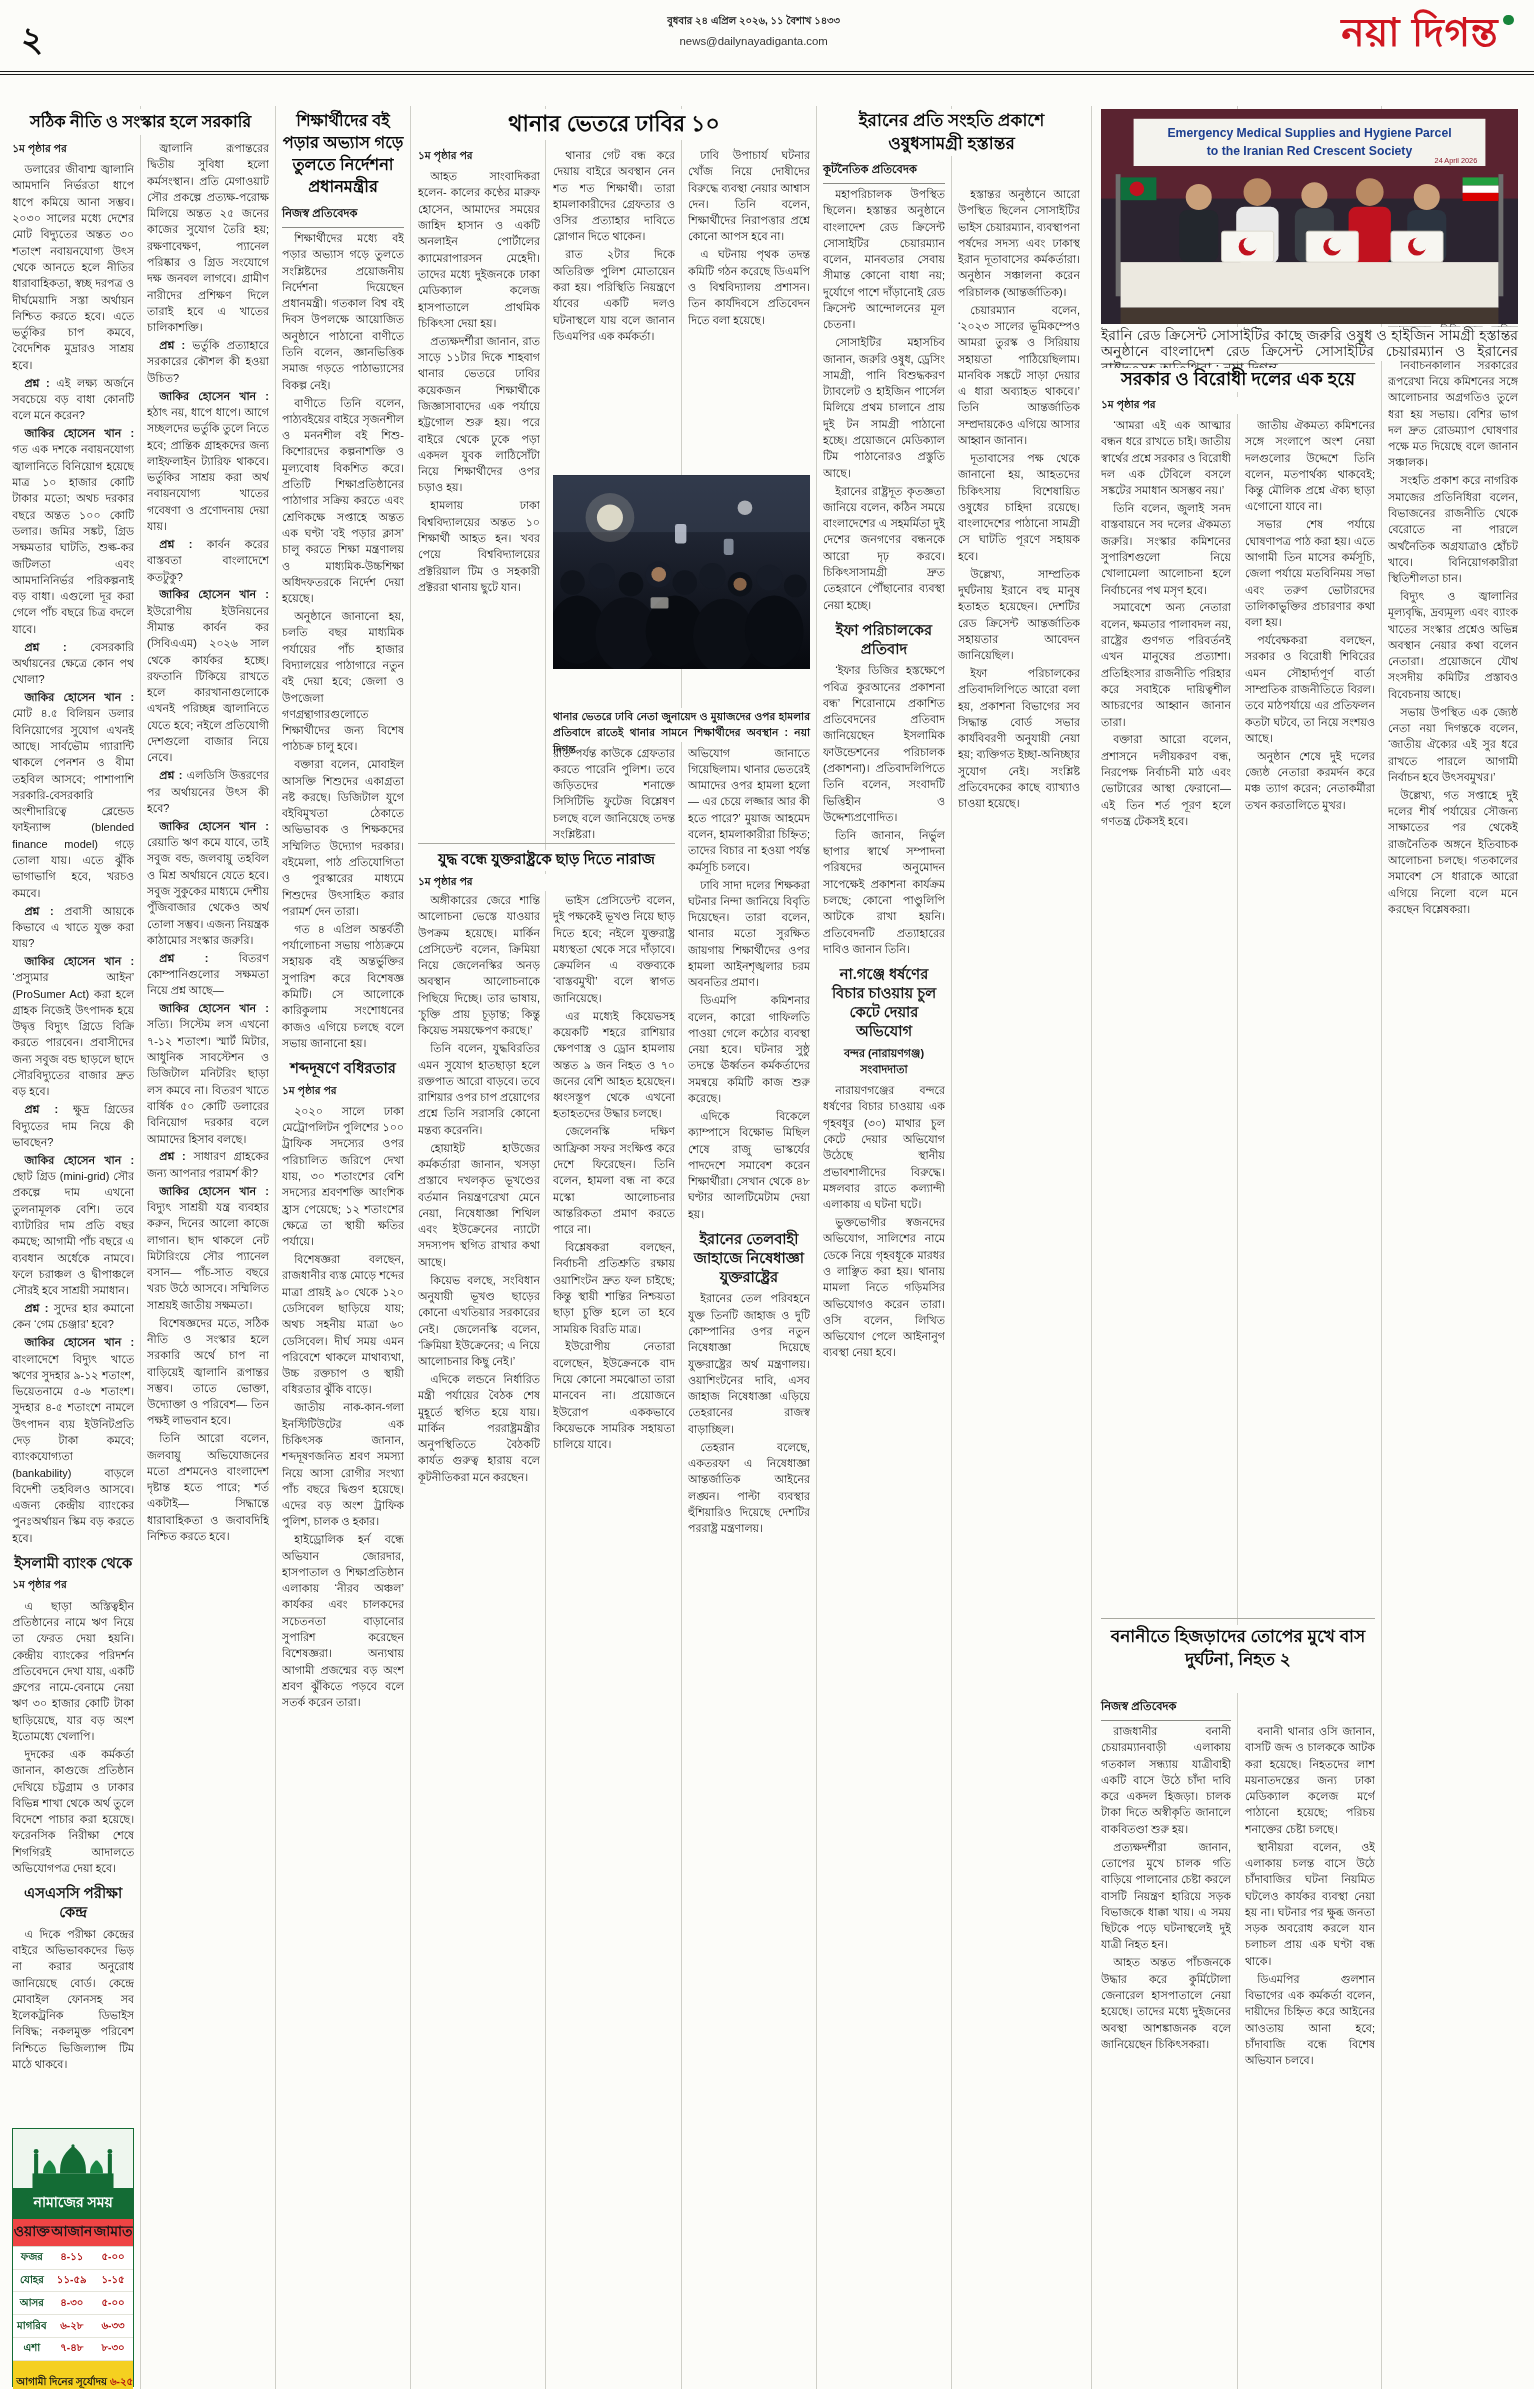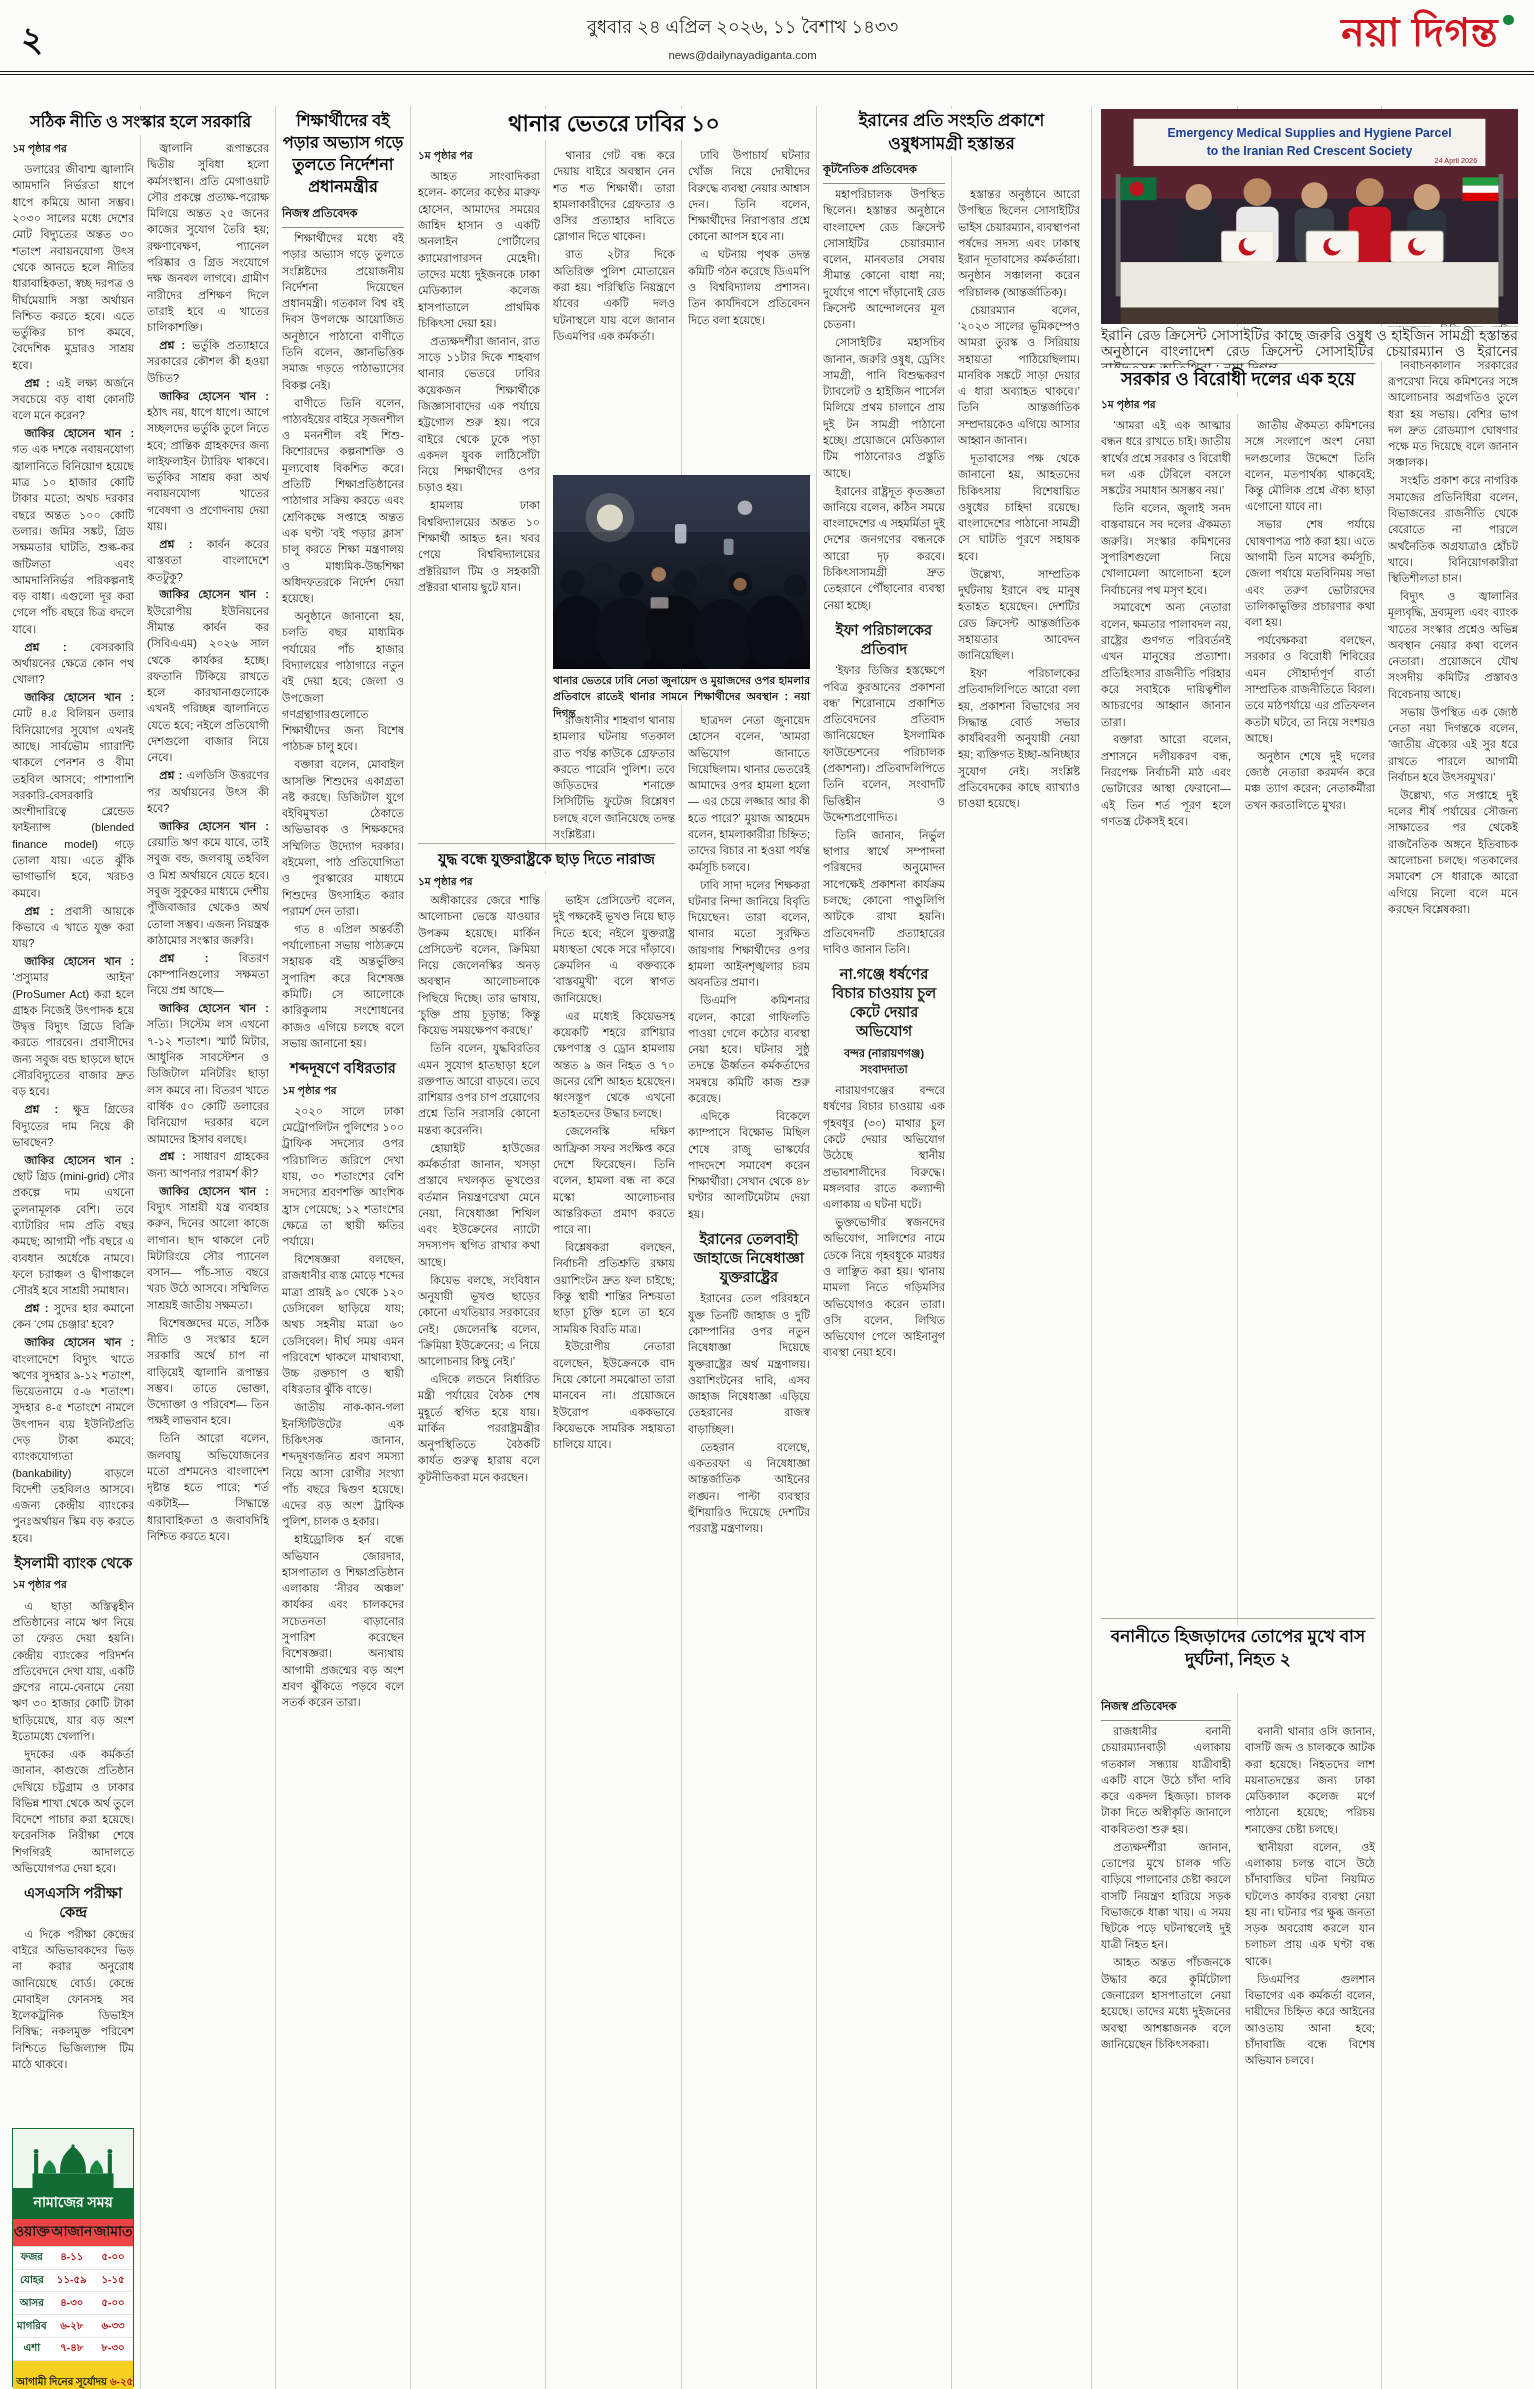--- a/index.html
+++ b/index.html
@@ -3,21 +3,21 @@
 <meta charset="utf-8">
 <style>
   html,body{margin:0;padding:0;background:#e8e8e4;}
   .page{position:relative;width:1535px;height:2389px;background:#fcfcf9;overflow:hidden;
         font-family:"Liberation Sans","DejaVu Sans",sans-serif;color:#181818;}
   
   .masthead{position:absolute;left:0;top:0;width:1535px;height:75px;box-sizing:border-box;
             border-bottom:4.1px double #1a1a1a;background:#fcfcf9;}
   .pagenum{position:absolute;left:21px;top:13px;font-size:34px;font-weight:800;color:#111;}
   .mh-center{position:absolute;left:50%;top:13px;transform:translateX(-58%);text-align:center;}
-  .mh-date{font-size:18px;font-weight:400;color:#222;}
+  .mh-date{font-size:10px;font-weight:700;color:#222;}
   .mh-email{font-size:11.4px;color:#333;margin-top:4.9px;}
   .logo{position:absolute;right:21px;top:8.1px;display:flex;align-items:flex-start;}
   .logo-text{font-size:39px;font-weight:800;color:#cf1620;letter-spacing:0.8px;line-height:50px;}
   .logo-accent{width:10.6px;height:10.6px;border-radius:50%;background:#17843b;margin:6.5px 0 0 4.9px;}
   
   .vrule{position:absolute;width:0.8px;background:#cfcfc8;z-index:1;}
   .hrule{position:absolute;height:0.8px;background:#a8a8a0;z-index:2;}
   
   .hl{position:absolute;font-weight:800;color:#0c0c0c;text-align:center;background:#fcfcf9;z-index:3;}
   .byline{position:absolute;font-weight:bold;font-size:11.4px;color:#111;border-bottom:0.8px solid #8a8a84;
@@ -234,21 +234,21 @@
       <g>
         <ellipse cx="30" cy="190" rx="34" ry="42" fill="#0a0d13"></ellipse>
         <ellipse cx="90" cy="196" rx="38" ry="46" fill="#0d1017"></ellipse>
         <ellipse cx="150" cy="192" rx="36" ry="44" fill="#090c11"></ellipse>
         <ellipse cx="210" cy="198" rx="38" ry="46" fill="#0c0f15"></ellipse>
         <ellipse cx="272" cy="192" rx="36" ry="44" fill="#0a0d13"></ellipse>
         <rect x="120" y="150" width="22" height="14" rx="2" fill="#e8e4d8" opacity="0.55"></rect>
       </g>
     </svg>
   </div>
-  <div class="photocap" style="left:553px;top:672px;width:257px;height:34px">থানার ভেতরে ঢাবি নেতা জুনায়েদ ও মুয়াজদের ওপর হামলার প্রতিবাদে রাতেই থানার সামনে শিক্ষার্থীদের অবস্থান : নয়া দিগন্ত</div>
+  <div class="photocap" style="left:553px;top:708px;width:257px;height:34px">থানার ভেতরে ঢাবি নেতা জুনায়েদ ও মুয়াজদের ওপর হামলার প্রতিবাদে রাতেই থানার সামনে শিক্ষার্থীদের অবস্থান : নয়া দিগন্ত</div>
 
   <div class="col" style="left:553px;top:712px;width:122px;height:129px">
       <p>রাজধানীর শাহবাগ থানায় হামলার ঘটনায় গতকাল রাত পর্যন্ত কাউকে গ্রেফতার করতে পারেনি পুলিশ। তবে জড়িতদের শনাক্তে সিসিটিভি ফুটেজ বিশ্লেষণ চলছে বলে জানিয়েছে তদন্ত সংশ্লিষ্টরা।</p>
     </div>
   <div class="col" style="left:688px;top:712px;width:122px;height:1675px">
       <p>ছাত্রদল নেতা জুনায়েদ হোসেন বলেন, ‘আমরা অভিযোগ জানাতে গিয়েছিলাম। থানার ভেতরেই আমাদের ওপর হামলা হলো— এর চেয়ে লজ্জার আর কী হতে পারে?’ মুয়াজ আহমেদ বলেন, হামলাকারীরা চিহ্নিত; তাদের বিচার না হওয়া পর্যন্ত কর্মসূচি চলবে।</p>
       <p>ঢাবি সাদা দলের শিক্ষকরা ঘটনার নিন্দা জানিয়ে বিবৃতি দিয়েছেন। তারা বলেন, থানার মতো সুরক্ষিত জায়গায় শিক্ষার্থীদের ওপর হামলা আইনশৃঙ্খলার চরম অবনতির প্রমাণ।</p>
       <p>ডিএমপি কমিশনার বলেন, কারো গাফিলতি পাওয়া গেলে কঠোর ব্যবস্থা নেয়া হবে। ঘটনার সুষ্ঠু তদন্তে ঊর্ধ্বতন কর্মকর্তাদের সমন্বয়ে কমিটি কাজ শুরু করেছে।</p>
       <p>এদিকে বিকেলে ক্যাম্পাসে বিক্ষোভ মিছিল শেষে রাজু ভাস্কর্যের পাদদেশে সমাবেশ করেন শিক্ষার্থীরা। সেখান থেকে ৪৮ ঘণ্টার আলটিমেটাম দেয়া হয়।</p>
       <div class="colhead">ইরানের তেলবাহী জাহাজে নিষেধাজ্ঞা যুক্তরাষ্ট্রের</div>

